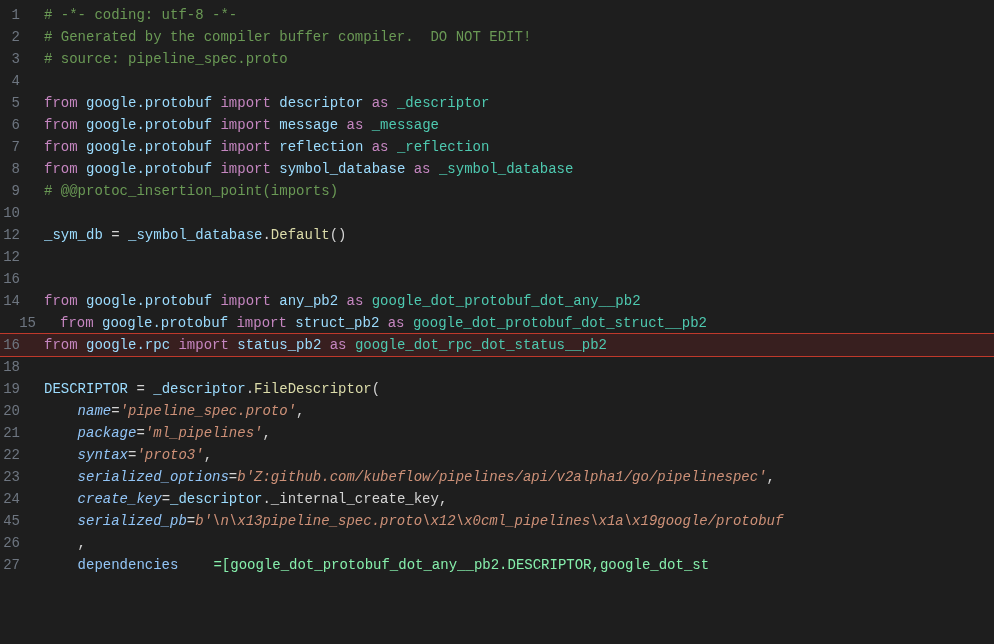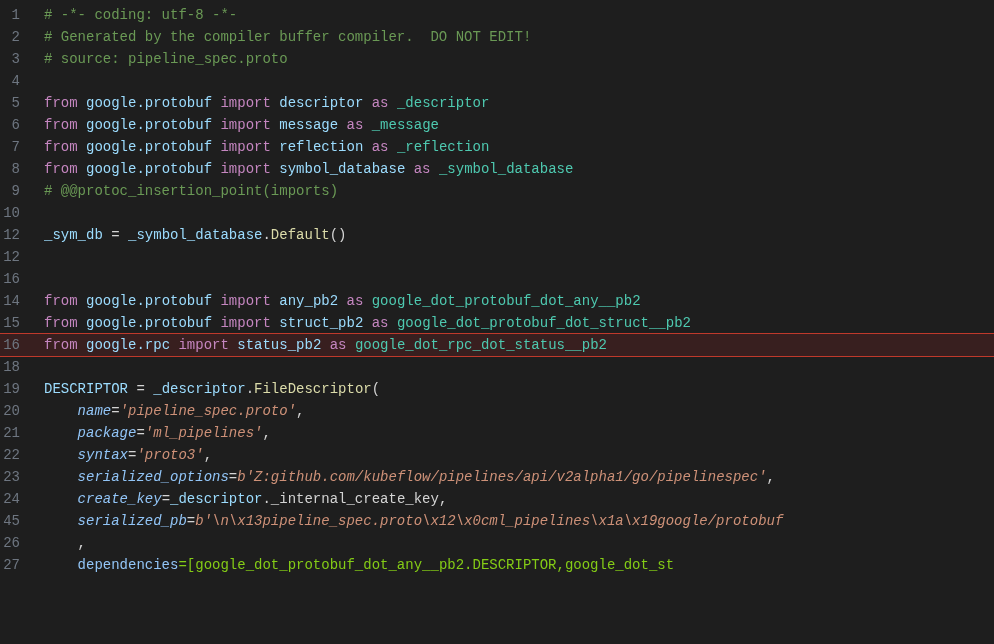--- a/index.html
+++ b/index.html
@@ -72,21 +72,21 @@
         <span style="white-space: pre; font-size: 14px; font-family: &quot;Courier New&quot;, Courier, monospace; padding-left: 8px;"></span>
       </div>
       <div class="line" style="display: flex; height: 22px; line-height: 22px;">
         <span style="min-width: 36px; padding-right: 16px; text-align: right; color: rgb(110, 118, 129); font-size: 14px; font-family: &quot;Courier New&quot;, Courier, monospace; flex-shrink: 0; user-select: none;">16</span>
         <span style="white-space: pre; font-size: 14px; font-family: &quot;Courier New&quot;, Courier, monospace; padding-left: 8px;"></span>
       </div>
       <div class="line" style="display: flex; height: 22px; line-height: 22px;">
         <span style="min-width: 36px; padding-right: 16px; text-align: right; color: rgb(110, 118, 129); font-size: 14px; font-family: &quot;Courier New&quot;, Courier, monospace; flex-shrink: 0; user-select: none;">14</span>
         <span style="white-space: pre; font-size: 14px; font-family: &quot;Courier New&quot;, Courier, monospace; padding-left: 8px;"><span style="color: rgb(197, 134, 192);">from</span><span style="color: rgb(212, 212, 212);"> </span><span style="color: rgb(156, 220, 254);">google.protobuf</span><span style="color: rgb(212, 212, 212);"> </span><span style="color: rgb(197, 134, 192);">import</span><span style="color: rgb(212, 212, 212);"> </span><span style="color: rgb(156, 220, 254);">any_pb2</span><span style="color: rgb(212, 212, 212);"> </span><span style="color: rgb(197, 134, 192);">as</span><span style="color: rgb(212, 212, 212);"> </span><span style="color: rgb(78, 201, 176);">google_dot_protobuf_dot_any__pb2</span></span>
       </div>
-      <div class="line" style="display: flex; height: 22px; line-height: 22px;">
+      <div class="line" style="display: flex; height: 22px; line-height: 22px; padding-left: 16px;">
         <span style="min-width: 36px; padding-right: 16px; text-align: right; color: rgb(110, 118, 129); font-size: 14px; font-family: &quot;Courier New&quot;, Courier, monospace; flex-shrink: 0; user-select: none;">15</span>
         <span style="white-space: pre; font-size: 14px; font-family: &quot;Courier New&quot;, Courier, monospace; padding-left: 8px;"><span style="color: rgb(197, 134, 192);">from</span><span style="color: rgb(212, 212, 212);"> </span><span style="color: rgb(156, 220, 254);">google.protobuf</span><span style="color: rgb(212, 212, 212);"> </span><span style="color: rgb(197, 134, 192);">import</span><span style="color: rgb(212, 212, 212);"> </span><span style="color: rgb(156, 220, 254);">struct_pb2</span><span style="color: rgb(212, 212, 212);"> </span><span style="color: rgb(197, 134, 192);">as</span><span style="color: rgb(212, 212, 212);"> </span><span style="color: rgb(78, 201, 176);">google_dot_protobuf_dot_struct__pb2</span></span>
       </div>
       <div class="line" style="display: flex; height: 22px; line-height: 22px; background: rgba(180, 40, 40, 0.18); outline: rgb(192, 57, 43) solid 1px;">
         <span style="min-width: 36px; padding-right: 16px; text-align: right; color: rgb(110, 118, 129); font-size: 14px; font-family: &quot;Courier New&quot;, Courier, monospace; flex-shrink: 0; user-select: none;">16</span>
         <span style="white-space: pre; font-size: 14px; font-family: &quot;Courier New&quot;, Courier, monospace; padding-left: 8px;"><span style="color: rgb(197, 134, 192);">from</span><span style="color: rgb(212, 212, 212);"> </span><span style="color: rgb(156, 220, 254);">google.rpc</span><span style="color: rgb(212, 212, 212);"> </span><span style="color: rgb(197, 134, 192);">import</span><span style="color: rgb(212, 212, 212);"> </span><span style="color: rgb(156, 220, 254);">status_pb2</span><span style="color: rgb(212, 212, 212);"> </span><span style="color: rgb(197, 134, 192);">as</span><span style="color: rgb(212, 212, 212);"> </span><span style="color: rgb(78, 201, 176);">google_dot_rpc_dot_status__pb2</span></span>
       </div>
       <div class="line" style="display: flex; height: 22px; line-height: 22px;">
         <span style="min-width: 36px; padding-right: 16px; text-align: right; color: rgb(110, 118, 129); font-size: 14px; font-family: &quot;Courier New&quot;, Courier, monospace; flex-shrink: 0; user-select: none;">18</span>
         <span style="white-space: pre; font-size: 14px; font-family: &quot;Courier New&quot;, Courier, monospace; padding-left: 8px;"></span>
@@ -118,16 +118,16 @@
       <div class="line" style="display: flex; height: 22px; line-height: 22px;">
         <span style="min-width: 36px; padding-right: 16px; text-align: right; color: rgb(110, 118, 129); font-size: 14px; font-family: &quot;Courier New&quot;, Courier, monospace; flex-shrink: 0; user-select: none;">45</span>
         <span style="white-space: pre; font-size: 14px; font-family: &quot;Courier New&quot;, Courier, monospace; padding-left: 8px;"><span style="color: rgb(212, 212, 212);">    </span><span style="color: rgb(146, 197, 247); font-style: italic;">serialized_pb</span><span style="color: rgb(212, 212, 212);">=</span><span style="color: rgb(206, 145, 120); font-style: italic;">b'\n\x13pipeline_spec.proto\x12\x0cml_pipelines\x1a\x19google/protobuf</span></span>
       </div>
       <div class="line" style="display: flex; height: 22px; line-height: 22px;">
         <span style="min-width: 36px; padding-right: 16px; text-align: right; color: rgb(110, 118, 129); font-size: 14px; font-family: &quot;Courier New&quot;, Courier, monospace; flex-shrink: 0; user-select: none;">26</span>
         <span style="white-space: pre; font-size: 14px; font-family: &quot;Courier New&quot;, Courier, monospace; padding-left: 8px;"><span style="color: rgb(212, 212, 212);">    ,</span></span>
       </div>
       <div class="line" style="display: flex; height: 22px; line-height: 22px;">
         <span style="min-width: 36px; padding-right: 16px; text-align: right; color: rgb(110, 118, 129); font-size: 14px; font-family: &quot;Courier New&quot;, Courier, monospace; flex-shrink: 0; user-select: none;">27</span>
-        <span style="white-space: pre; font-size: 14px; font-family: &quot;Courier New&quot;, Courier, monospace; padding-left: 8px;"><span style="color: rgb(212, 212, 212);">    </span><span style="color: rgb(146, 197, 247); ">dependencies</span><span style="color: #84cc16;">=[google_dot_protobuf_dot_any__pb2.DESCRIPTOR,google_dot_st</span></span>
+        <span style="white-space: pre; font-size: 14px; font-family: &quot;Courier New&quot;, Courier, monospace; padding-left: 8px;"><span style="color: rgb(212, 212, 212);">    </span><span style="color: rgb(146, 197, 247); ">dependencies</span><span style="color: #86efac; margin-left: 35px;">=[google_dot_protobuf_dot_any__pb2.DESCRIPTOR,google_dot_st</span></span>
       </div>
     </div>
 </div>
 
 </body></html>

